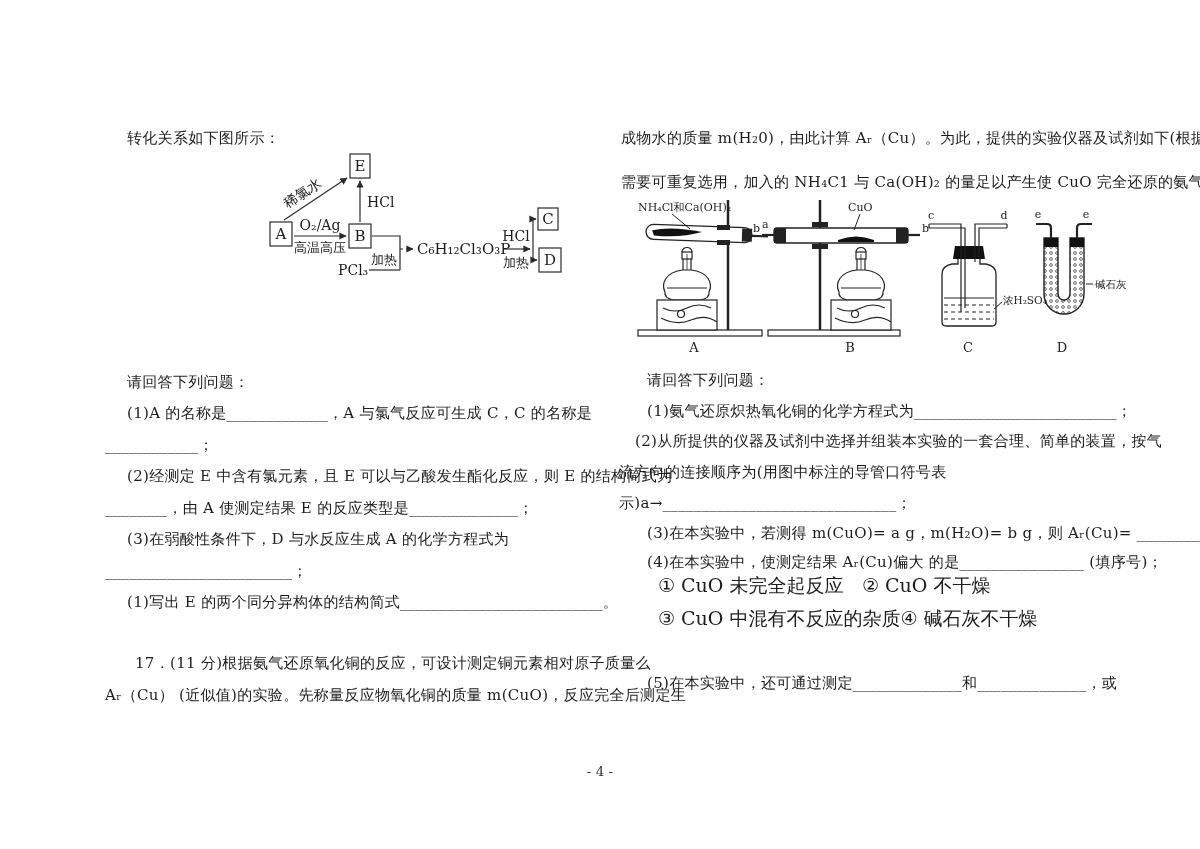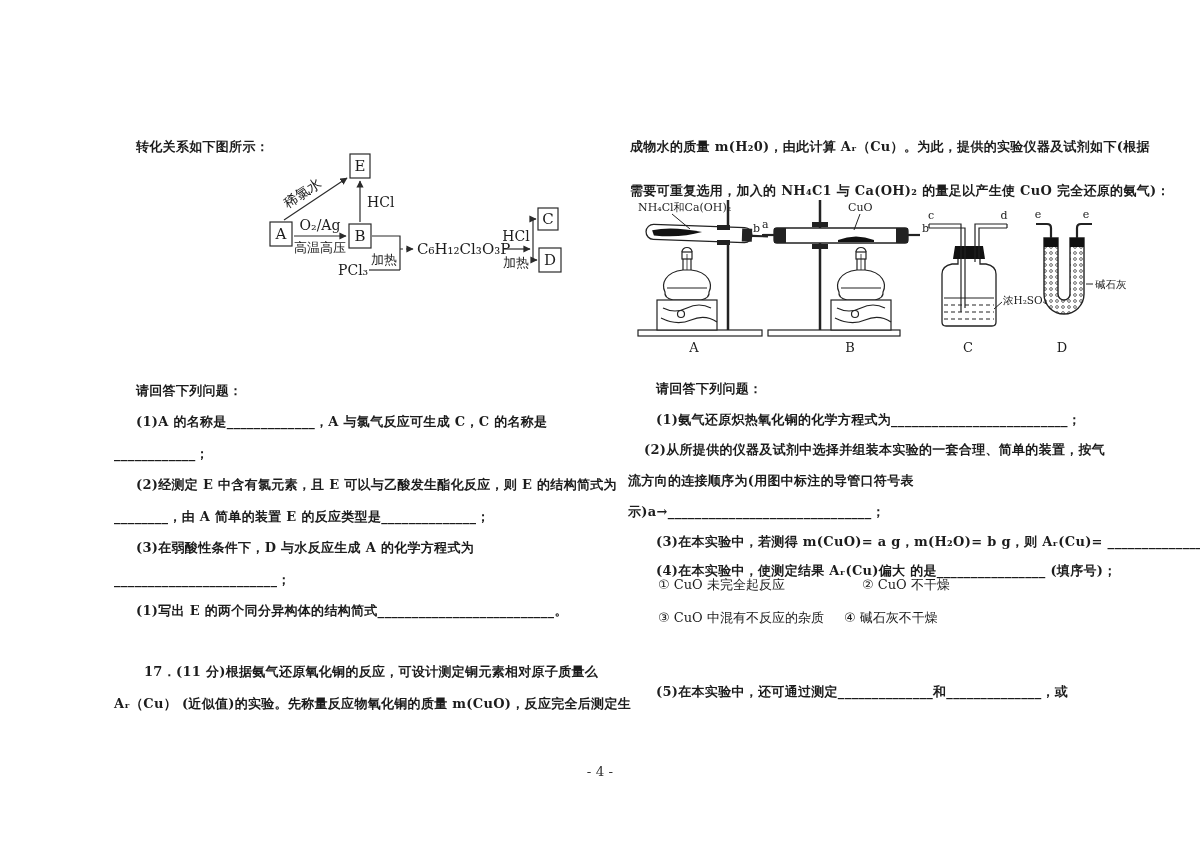--- a/index.html
+++ b/index.html
@@ -5,27 +5,27 @@
   html,body{margin:0;padding:0;}
   body{
     width:1200px;height:849px;position:relative;background:#ffffff;
     font-family:"DejaVu Serif","Liberation Serif","DejaVu Sans",serif;
     color:#1c1c1c;overflow:hidden;
   }
   .col{position:absolute;}
   #left-col{left:98px;top:118px;width:506px;height:620px;}
   #right-col{left:612px;top:116px;width:520px;height:630px;}
   p.line{
-    position:absolute;margin:16px;font-size:13px;line-height:22px;
-    white-space:pre;letter-spacing:0.3px;font-weight:bold;
+    position:absolute;margin:7px;font-size:15px;line-height:22px;
+    white-space:pre;letter-spacing:0.3px;
   }
   .spread-xs{letter-spacing:1.6px;}
   .spread-sm{letter-spacing:4px;}
   .spread-lg{letter-spacing:7.5px;}
-  .opt-row{position:absolute;margin:0;font-size:13px;line-height:22px;white-space:pre;}
+  .opt-row{position:absolute;margin:0;font-size:19px;line-height:22px;white-space:pre;}
   .opt-a{display:inline-block;min-width:204px;}
   .opt-b{display:inline-block;min-width:186px;}
   svg{position:absolute;font-family:inherit;}
   svg text{fill:#1c1c1c;}
   #footer{
     position:absolute;left:0;top:763px;width:1200px;text-align:center;
     font-size:13.5px;color:#333;
   }
 </style>
 </head>
@@ -77,21 +77,21 @@
       <text x="307" y="112" font-size="15">C₆H₁₂Cl₃O₃P</text>
       <text x="406" y="99" font-size="14" text-anchor="middle">HCl</text>
       <text x="406" y="125" font-size="13" text-anchor="middle">加热</text>
     </g>
   </svg>
 
   <p class="line" style="top:246px;left:22px">请回答下列问题：</p>
   <p class="line spread-xs" style="top:277px;left:22px">(1)A 的名称是_____________，A 与氯气反应可生成 C，C 的名称是</p>
   <p class="line" style="top:309px;left:0px">____________；</p>
   <p class="line" style="top:340px;left:22px">(2)经测定 E 中含有氯元素，且 E 可以与乙酸发生酯化反应，则 E 的结构简式为</p>
-  <p class="line" style="top:372px;left:0px">________，由 A 简单的装置 E 的反应类型是______________；</p>
+  <p class="line" style="top:372px;left:0px">________，由 A 使测定结果 E 的反应类型是______________；</p>
   <p class="line spread-sm" style="top:403px;left:22px">(3)在弱酸性条件下，D 与水反应生成 A 的化学方程式为</p>
   <p class="line" style="top:435px;left:0px">________________________；</p>
   <p class="line" style="top:466px;left:22px">(1)写出 E 的两个同分异构体的结构简式__________________________。</p>
   <p class="line" style="top:527px;left:30px">17．(11 分)根据氨气还原氧化铜的反应，可设计测定铜元素相对原子质量么</p>
   <p class="line" style="top:559px;left:0px">Aᵣ（Cu） (近似值)的实验。先称量反应物氧化铜的质量 m(CuO)，反应完全后测定生</p>
 </div>
 
 <div id="right-col" class="col">
 
   <p class="line" style="top:4px;left:2px">成物水的质量 m(H₂0)，由此计算 Aᵣ（Cu）。为此，提供的实验仪器及试剂如下(根据</p>

